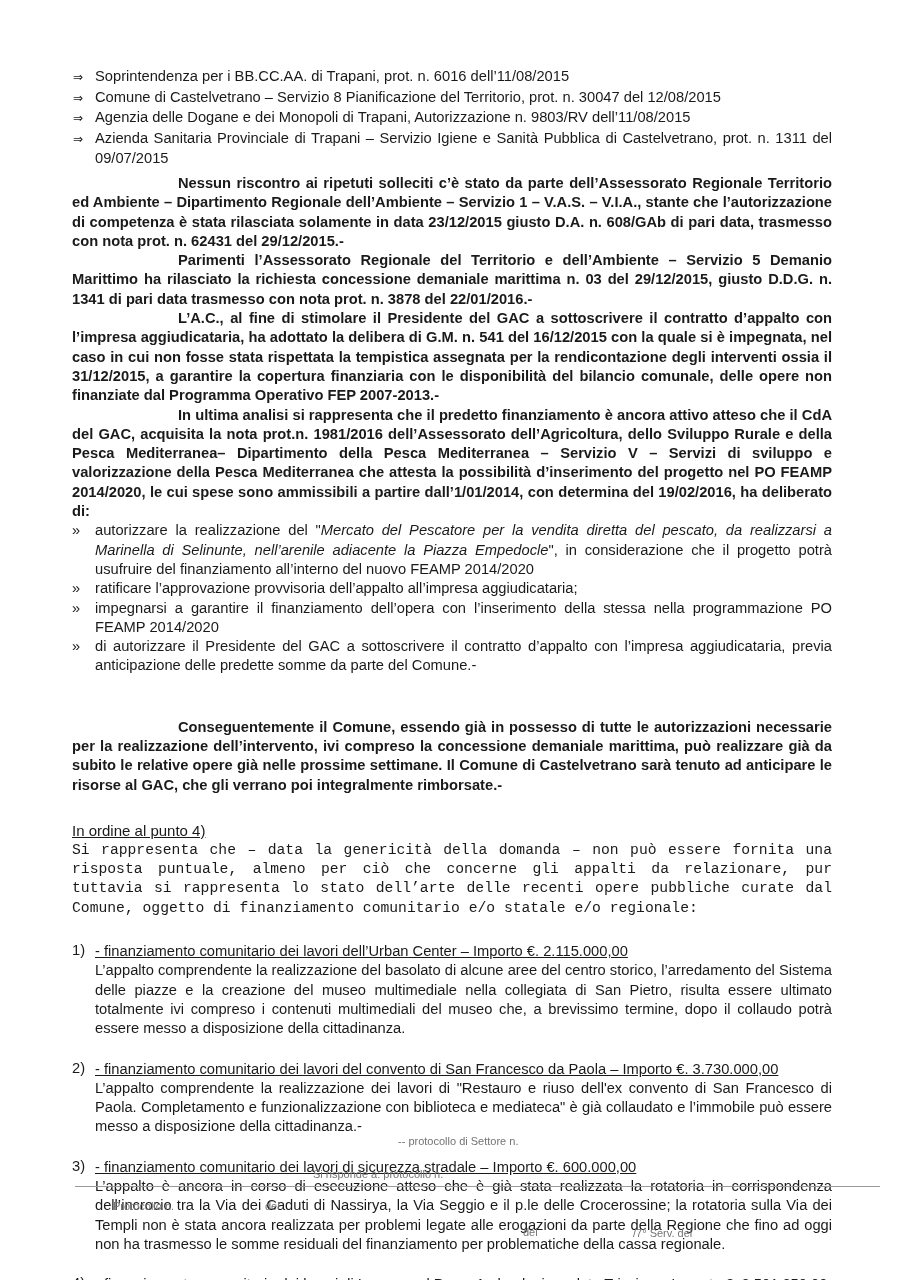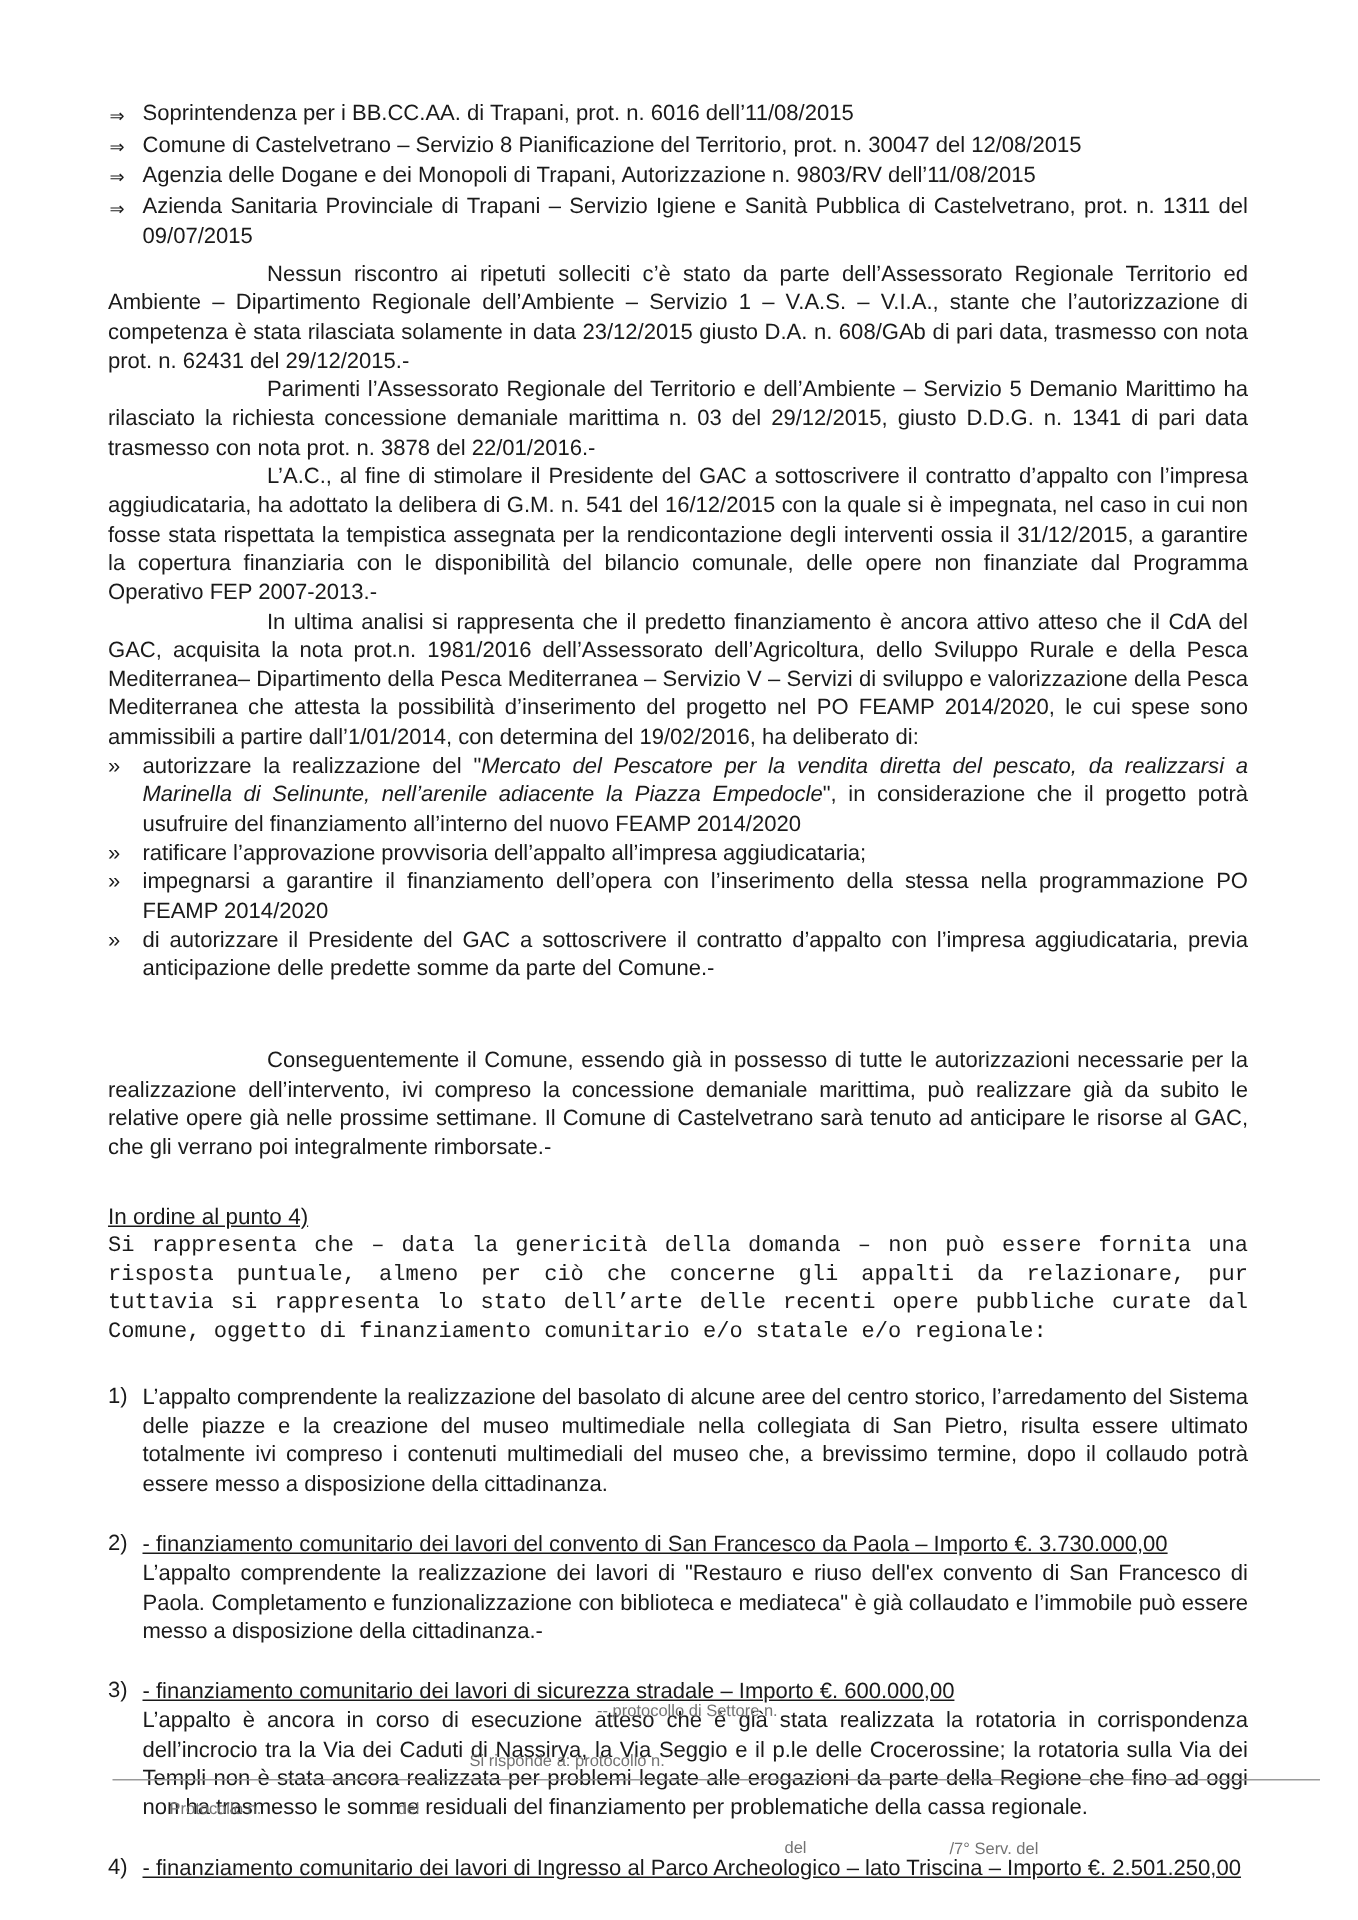--- a/index.html
+++ b/index.html
@@ -10,21 +10,21 @@
     font-family:"Liberation Sans","DejaVu Sans",sans-serif;
     color:#1a1a1a;
     overflow:hidden;
   }
   .content{padding:66px 73px 0 72px;font-size:14.7px;}
   
   .arrow-list{list-style:none;margin:0 0 5px 0;padding:0;}
   .arrow-item{position:relative;padding-left:23px;text-align:justify;line-height:20.6px;}
   .arrow{position:absolute;left:1px;top:1px;font-size:12px;color:#1a1a1a;}
   
-  .body-par{margin:0;text-align:justify;text-indent:106px;line-height:19.3px;}
+  .body-par{margin:0;text-align:justify;text-indent:106px;line-height:19.3px;font-weight:bold;}
   
   .chevron-list{list-style:none;margin:0;padding:0;}
   .chevron-item{position:relative;padding-left:23px;text-align:justify;line-height:19.3px;}
   .chev{position:absolute;left:0;top:0;}
   .it{font-style:italic;}
   .closing{margin-top:42px;}
   .section-heading{margin-top:27px;font-weight:normal;text-decoration:underline;font-size:15px;}
   .intro{margin:2px 0 0 0;text-align:justify;line-height:19.3px;font-family:Liberation Mono, monospace;}
   
   .num-item{position:relative;padding-left:23px;margin-top:21px;}
@@ -67,20 +67,21 @@
       <li class="chevron-item"><span class="chev">»</span><span>di autorizzare il Presidente del GAC a sottoscrivere il contratto d’appalto con l’impresa aggiudicataria, previa anticipazione delle predette somme da parte del Comune.-</span></li>
     </ul>
 
     <p class="body-par closing">Conseguentemente il Comune, essendo già in possesso di tutte le autorizzazioni necessarie per la realizzazione dell’intervento, ivi compreso la concessione demaniale marittima, può realizzare già da subito le relative opere già nelle prossime settimane. Il Comune di Castelvetrano sarà tenuto ad anticipare le risorse al GAC, che gli verrano poi integralmente rimborsate.-</p>
 
     <div class="section-heading">In ordine al punto 4)</div>
     <p class="intro">Si rappresenta che – data la genericità della domanda – non può essere fornita una risposta puntuale, almeno per ciò che concerne gli appalti da relazionare, pur tuttavia si rappresenta lo stato dell’arte delle recenti opere pubbliche curate dal Comune, oggetto di finanziamento comunitario e/o statale e/o regionale:</p>
 
     <div class="num-item first">
       <span class="num">1)</span>
+      <div class="num-title">- finanziamento comunitario dei lavori dell’Urban Center – Importo €. 2.115.000,00</div>
       <p class="num-body">L’appalto comprendente la realizzazione del basolato di alcune aree del centro storico, l’arredamento del Sistema delle piazze e la creazione del museo multimediale nella collegiata di San Pietro, risulta essere ultimato totalmente ivi compreso i contenuti multimediali del museo che, a brevissimo termine, dopo il collaudo potrà essere messo a disposizione della cittadinanza.</p>
     </div>
 
     <div class="num-item">
       <span class="num">2)</span>
       <div class="num-title">- finanziamento comunitario dei lavori del convento di San Francesco da Paola – Importo €. 3.730.000,00</div>
       <p class="num-body">L’appalto comprendente la realizzazione dei lavori di "Restauro e riuso dell'ex convento di San Francesco di Paola. Completamento e funzionalizzazione con biblioteca e mediateca" è già collaudato e l’immobile può essere messo a disposizione della cittadinanza.-</p>
     </div>
 
     <div class="num-item">

